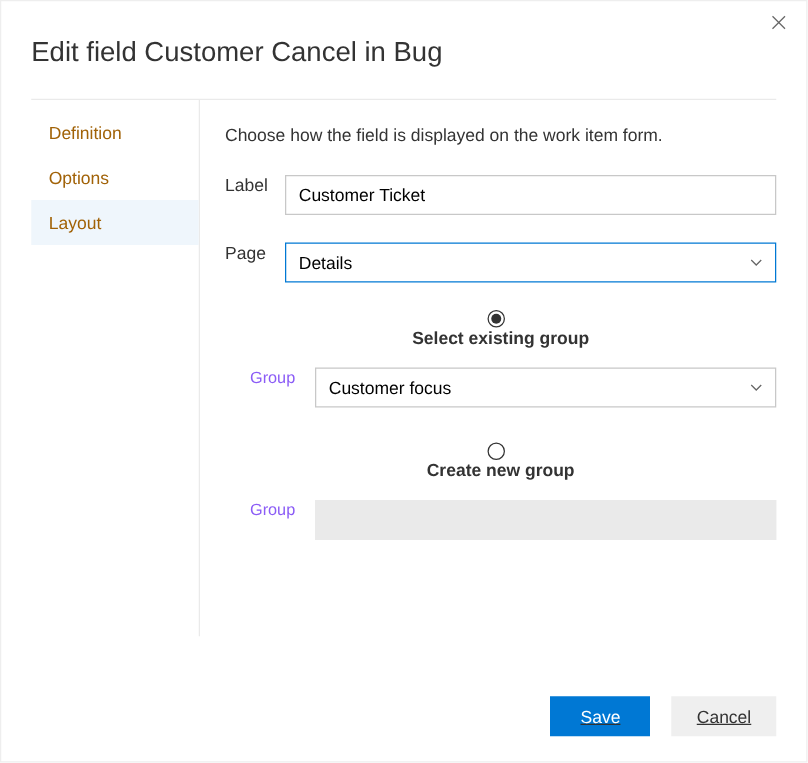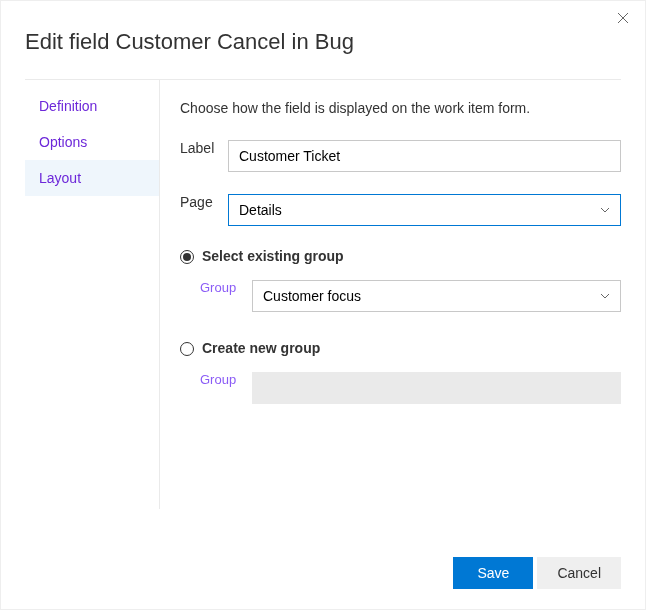--- a/index.html
+++ b/index.html
@@ -45,21 +45,21 @@
       margin: 0 24px;
       height: 430px;
     }
     .sidebar {
       width: 135px;
       border-right: 1px solid #eaeaea;
       padding-top: 8px;
     }
     .sidebar-item {
       padding: 10px 14px;
-      color: #6d28d9;
+      color: #a16207;
       cursor: pointer;
       font-size: 14px;
     }
     .sidebar-item.active {
       background: #eff6fc;
     }
     .main {
       flex: 1;
       padding: 20px 0 20px 20px;
     }
@@ -126,23 +126,24 @@
       pointer-events: none;
       color: #666;
     }
     .chevron svg {
       width: 12px;
       height: 12px;
       display: block;
     }
     .radio-row {
       display: flex;
-      align-items: flex-end;
+      align-items: center;
       margin-bottom: 16px;
       cursor: pointer;
+      flex-direction: column;
     }
     .radio {
       width: 14px;
       height: 14px;
       border: 1px solid #333;
       border-radius: 50%;
       margin-right: 8px;
       position: relative;
       flex-shrink: 0;
     }
@@ -159,21 +160,22 @@
     .radio-label {
       font-weight: 600;
       color: #333;
       font-size: 14px;
     }
     .footer {
       position: absolute;
       bottom: 20px;
       right: 24px;
       display: flex;
-      gap: 4px;
+      gap: 17px;
+      text-decoration: underline;
     }
     .btn {
       height: 32px;
       padding: 0 20px;
       font-size: 14px;
       font-family: inherit;
       border: none;
       cursor: pointer;
       min-width: 80px;
     }

